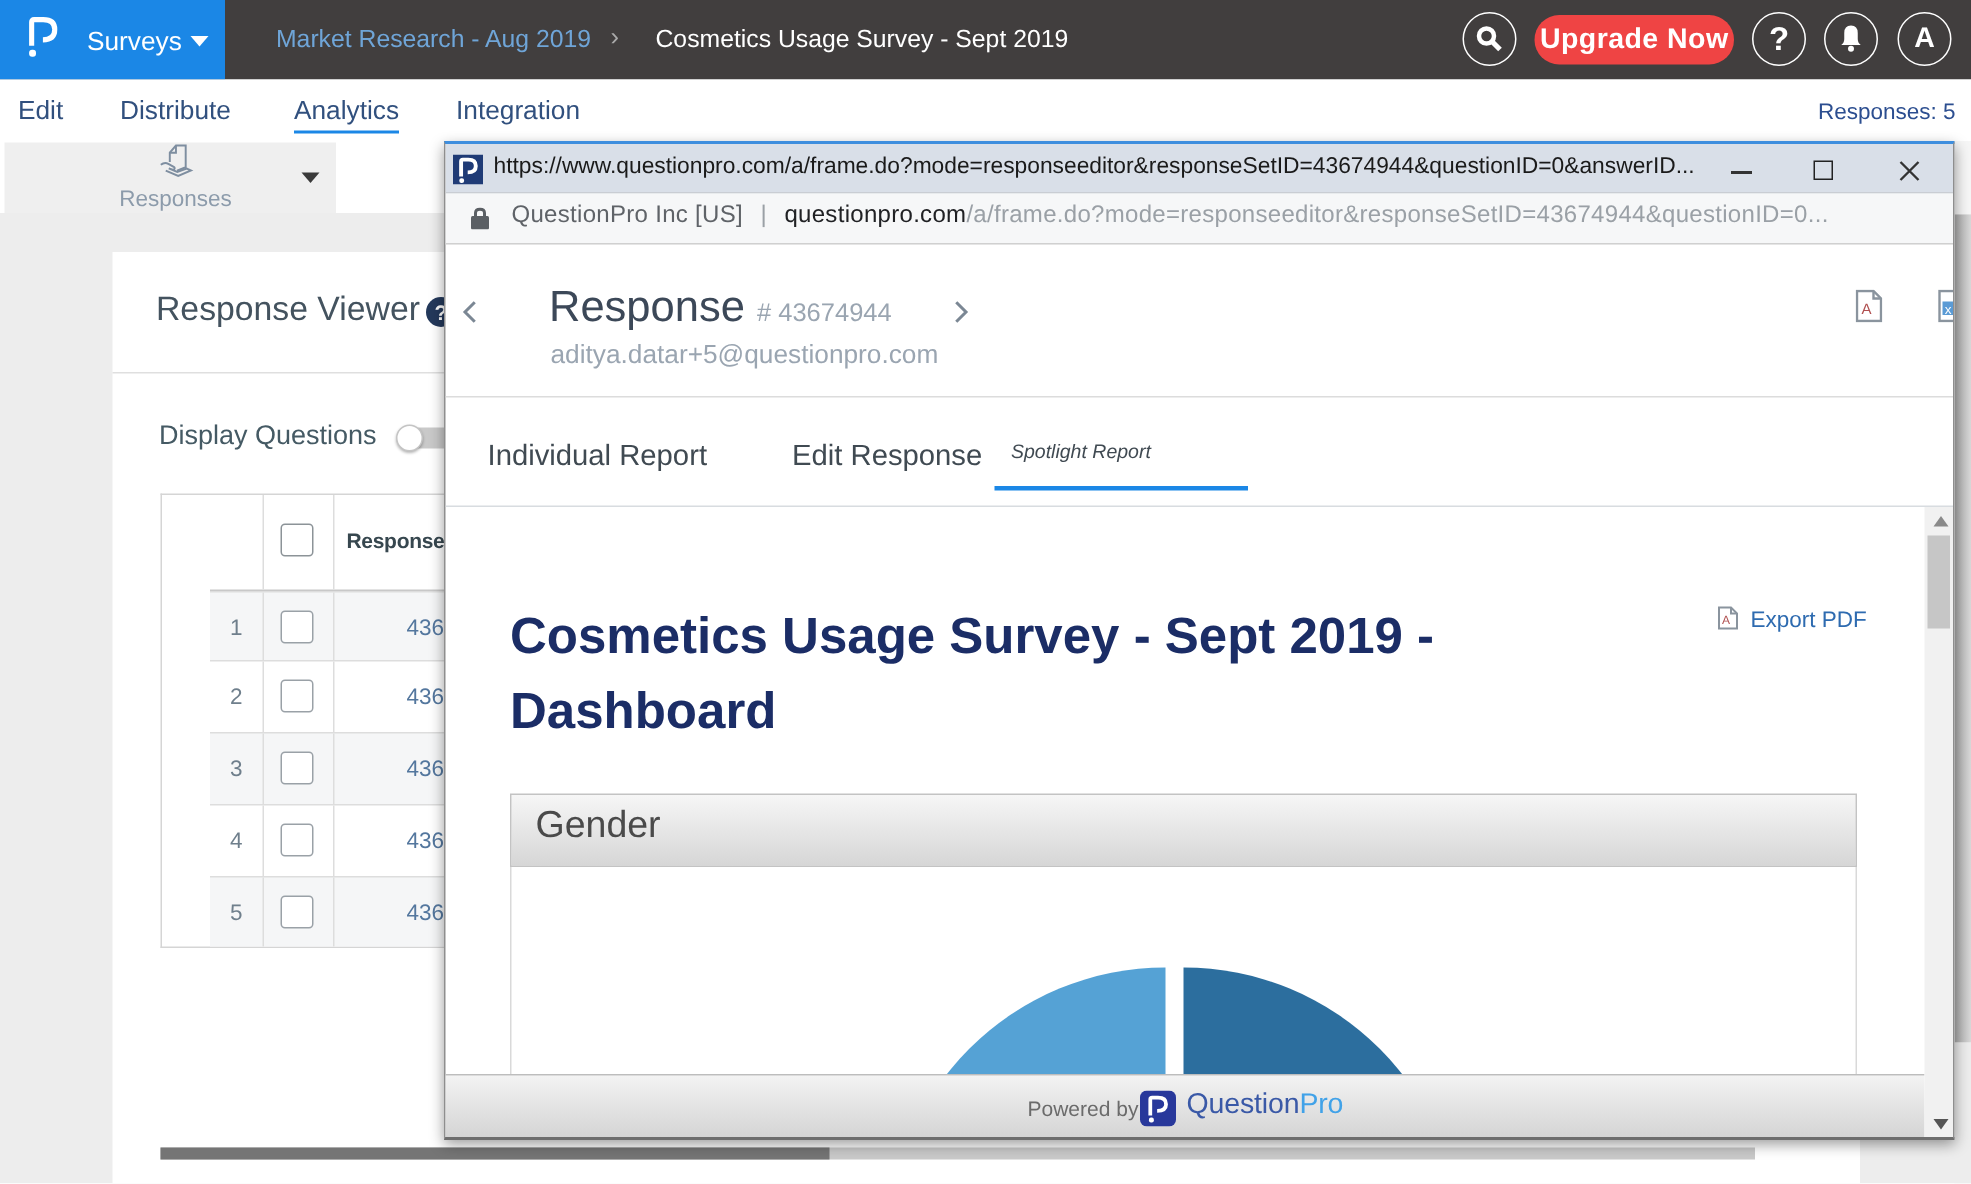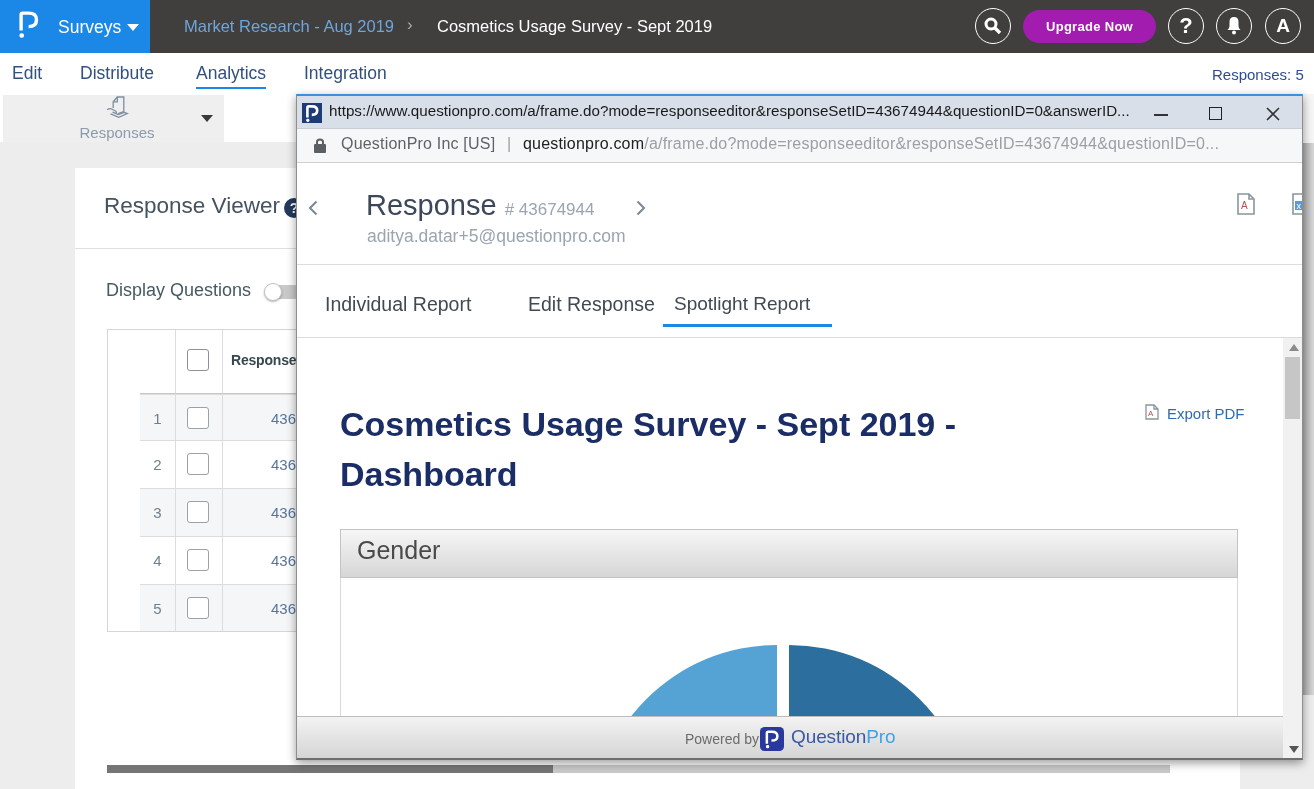--- a/index.html
+++ b/index.html
@@ -25,21 +25,21 @@
   <div class="abs" style="left:127px;top:24px;width:0;height:0;border-left:6px solid transparent;border-right:6px solid transparent;border-top:7px solid #fff;"></div>
   <div class="abs" style="left:184px;top:17px;color:#6FA5D8;font-size:16.5px;text-align:center;">Market Research - Aug 2019</div>
   <div class="abs" style="left:407px;top:15px;color:#AAAAAA;font-size:17px;">›</div>
   <div class="abs" style="left:437px;top:17px;color:#FFFFFF;font-size:16.5px;">Cosmetics Usage Survey - Sept 2019</div>
 
   <div class="abs" style="left:975px;top:8px;width:36px;height:36px;border:1.6px solid #fff;border-radius:50%;"></div>
   <svg class="abs" style="left:983px;top:16px;" width="20" height="20" viewBox="0 0 20 20">
     <circle cx="8" cy="8" r="5" fill="none" stroke="#fff" stroke-width="3"></circle>
     <line x1="12" y1="12" x2="17" y2="17" stroke="#fff" stroke-width="3.4"></line>
   </svg>
-  <div class="abs" style="left:1023px;top:10px;width:133px;height:33px;background:#a21caf;border-radius:17px;color:#fff;font-size:13px;font-weight:bold;text-align:center;line-height:33px;letter-spacing:0.3px;">Upgrade Now</div>
+  <div class="abs" style="left:1023px;top:10px;width:133px;height:33px;background:#ef4444;border-radius:17px;color:#fff;font-size:19px;font-weight:bold;text-align:center;line-height:33px;letter-spacing:0.3px;">Upgrade Now</div>
   <div class="abs" style="left:1168px;top:8px;width:36px;height:36px;border:1.6px solid #fff;border-radius:50%;color:#fff;font-size:22px;font-weight:bold;text-align:center;line-height:34px;">?</div>
   <div class="abs" style="left:1216px;top:8px;width:36px;height:36px;border:1.6px solid #fff;border-radius:50%;"></div>
   <svg class="abs" style="left:1224px;top:15px;" width="20" height="22" viewBox="0 0 20 22">
     <path d="M10 2 Q14.5 2 14.5 7 L14.5 11 Q14.5 13.5 16.5 15 L3.5 15 Q5.5 13.5 5.5 11 L5.5 7 Q5.5 2 10 2 Z" fill="#fff"></path>
     <circle cx="10" cy="17.5" r="2" fill="#fff"></circle>
   </svg>
   <div class="abs" style="left:1265px;top:8px;width:36px;height:36px;border:1.6px solid #fff;border-radius:50%;color:#fff;font-size:19px;font-weight:bold;text-align:center;line-height:34px;">A</div>
 
   <div class="abs" style="left:0;top:53px;width:1314px;height:42px;background:#fff;"></div>
   <div class="abs" style="left:12px;top:63px;color:#31507E;font-size:17.5px;">Edit</div>
@@ -150,21 +150,21 @@
     </svg>
     <svg class="abs" style="left:995px;top:97px;" width="18" height="22" viewBox="0 0 18 22">
       <path d="M1 1 L12 1 L17 6 L17 21 L1 21 Z" fill="none" stroke="#8A949E" stroke-width="1.6"></path>
       <rect x="3" y="8" width="9" height="9" fill="#5B9BD5"></rect>
       <text x="4.5" y="16" font-size="9" fill="#fff" font-family="Liberation Sans">x</text>
     </svg>
     <div class="abs" style="left:0;top:168px;width:1005px;height:1px;background:#DCDCDC;"></div>
 
     <div class="abs" style="left:28px;top:197px;color:#404A52;font-size:19.5px;">Individual Report</div>
     <div class="abs" style="left:231px;top:197px;color:#404A52;font-size:19.5px;">Edit Response</div>
-    <div class="abs" style="left:377px;top:197px;color:#404A52;font-size:19px;">Spotlight Report</div>
+    <div class="abs" style="left:377px;top:197px;color:#404A52;font-size:13px;font-style:italic;">Spotlight Report</div>
     <div class="abs" style="left:366px;top:228px;width:169px;height:3px;background:#1B87E6;"></div>
     <div class="abs" style="left:0;top:241px;width:1005px;height:1px;background:#D8DCE0;"></div>
 
     <div class="abs" style="left:43px;top:303px;width:645px;color:#1B2D66;font-size:34px;font-weight:bold;line-height:50px;">Cosmetics Usage Survey - Sept 2019 - Dashboard</div>
     <svg class="abs" style="left:848px;top:308px;" width="14" height="16" viewBox="0 0 14 16">
       <path d="M1 1 L9 1 L13 5 L13 15 L1 15 Z" fill="none" stroke="#8A949E" stroke-width="1.3"></path>
       <path d="M9 1 L9 5 L13 5" fill="none" stroke="#8A949E" stroke-width="1.3"></path>
       <text x="3" y="12" font-size="8" fill="#B05050" font-family="Liberation Sans">A</text>
     </svg>
     <div class="abs" style="left:870px;top:309px;color:#2E6BB0;font-size:15px;">Export PDF</div>

